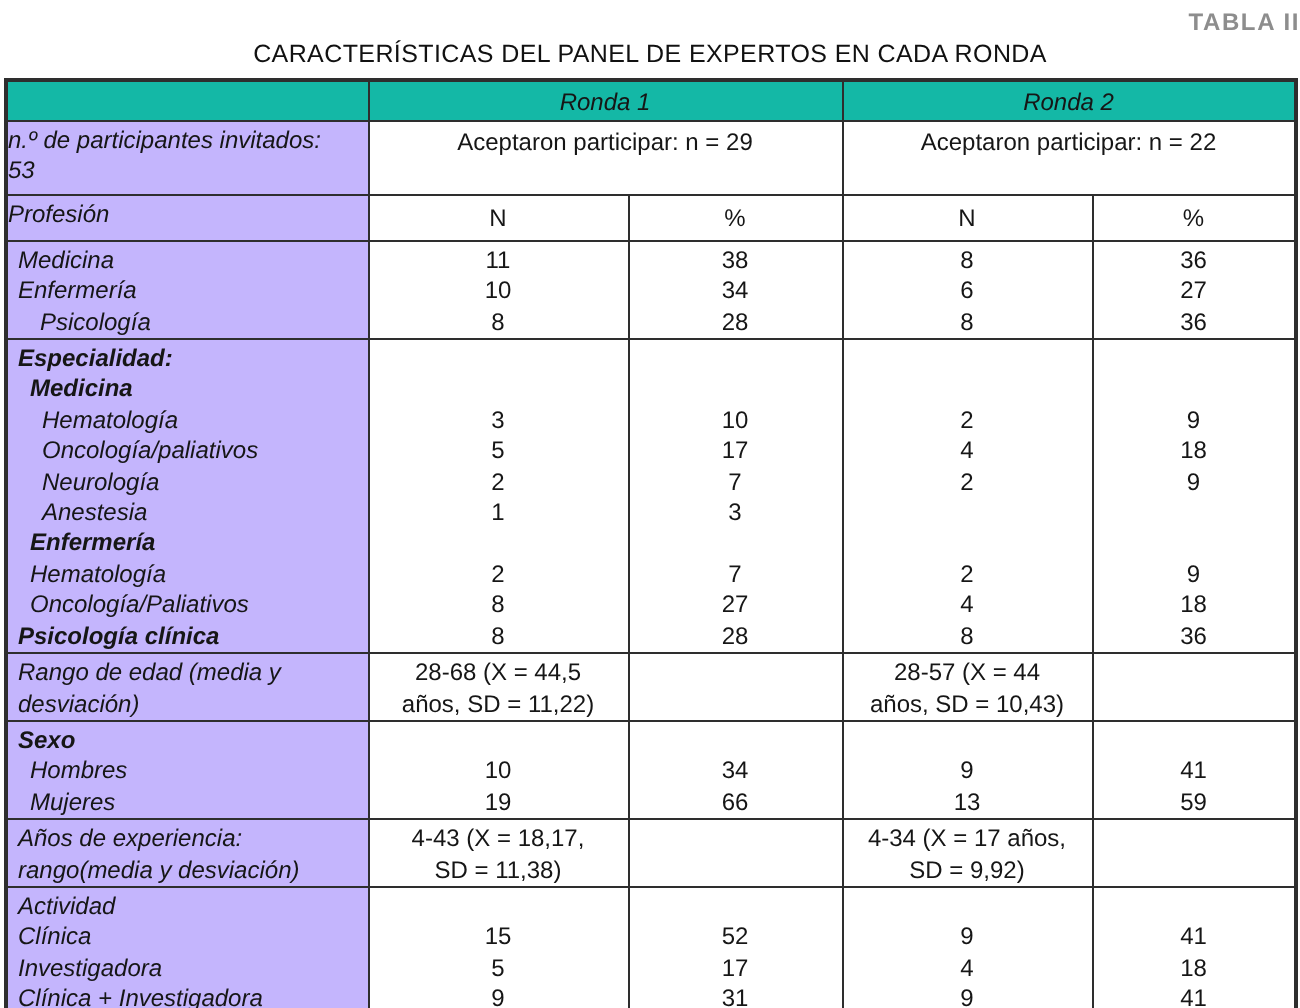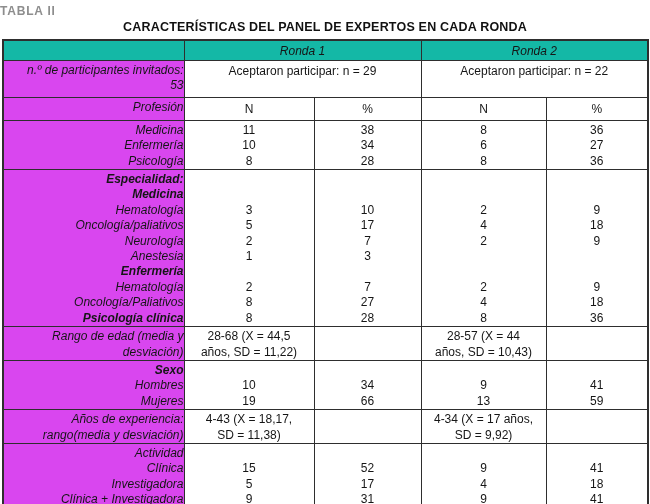--- a/index.html
+++ b/index.html
@@ -3,42 +3,42 @@
 <meta charset="utf-8">
 <style>
   html,body { margin:0; padding:0; }
   body {
     width:650px; height:504px; background:#ffffff;
     font-family:"Liberation Sans", sans-serif; color:#161616;
     overflow:hidden;
   }
   .page { padding-top:4px; }
   .title {
-    text-align:left; font-size:12px; font-weight:bold;
+    text-align:right; font-size:12px; font-weight:bold;
     color:#8d8d8d; letter-spacing:0.8px;
   }
   .subtitle {
-    text-align:center; font-size:12.5px; font-weight:bold;
+    text-align:center; font-size:12.5px; font-weight:normal;
     color:#111111; letter-spacing:0.2px; margin-top:2px;
   }
   table.experts {
     border-collapse:collapse; table-layout:fixed;
     width:645px; margin:5px 0 0 2px;
     border:2px solid #2e2e2e;
   }
   td {
     border-left:1px solid #2e2e2e;
     font-size:12px; vertical-align:top; overflow:hidden;
     padding:0;
   }
   td:first-child { border-left:none; }
   tr.sec td { border-top:1px solid #2e2e2e; padding-top:2px; }
   td.label {
-    background:#d946ef; font-style:italic;
-    line-height:15.4px; white-space:nowrap;text-align:right;
+    background:#c4b5fd; font-style:italic;
+    line-height:15.4px; white-space:nowrap;
   }
   td.num { text-align:center; line-height:15.4px; }
   td.b, .b { font-weight:bold;margin-top:22px; }
   tr.ronda-header td {
     background:#14b8a6; height:19px; vertical-align:middle;
     text-align:center; font-style:italic;
   }
   tr.cols-header td.num { height:20px; vertical-align:middle; }
   tr.span-row td.accept {
     text-align:center; padding-top:3px; line-height:15.4px;

